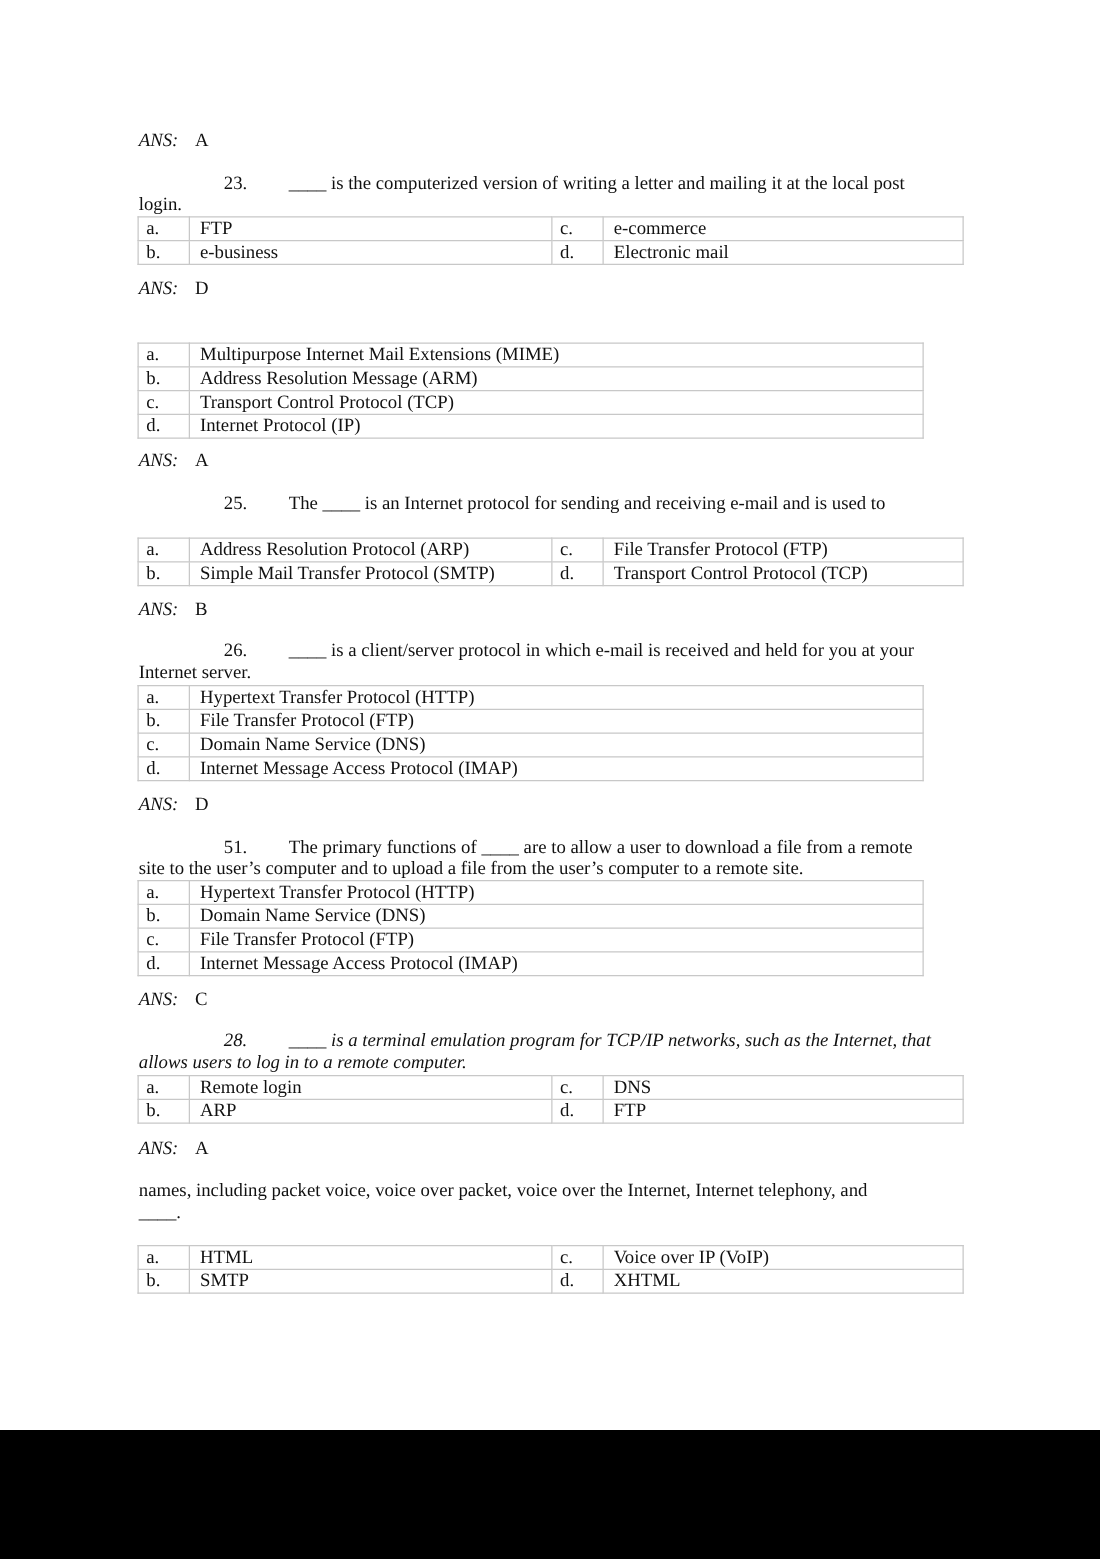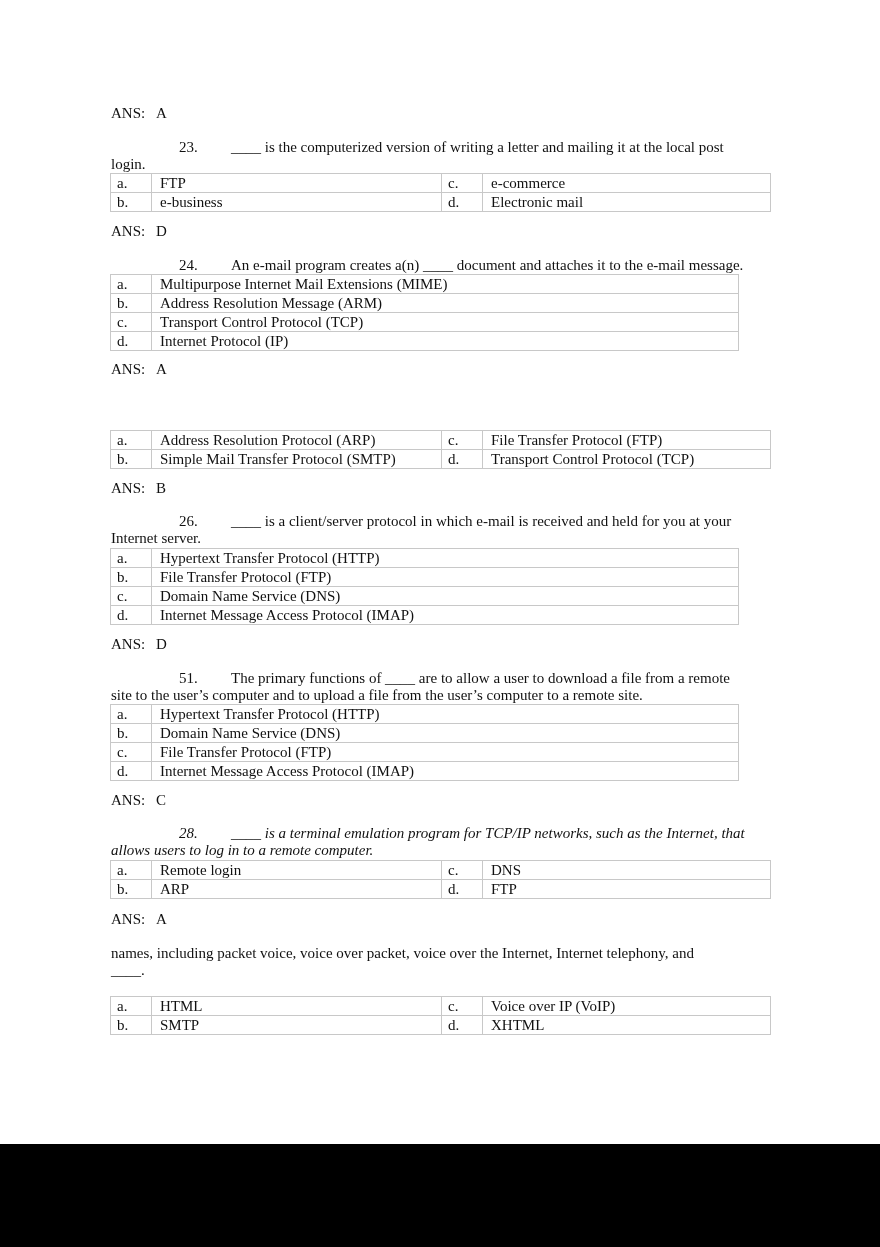--- a/index.html
+++ b/index.html
@@ -4,21 +4,21 @@
 <style>
   html, body { margin: 0; padding: 0; }
   body {
     width: 880px; height: 1247px; position: relative; background: #ffffff;
     font-family: "Liberation Serif", "DejaVu Serif", serif; color: #111;
     font-size: 15px; overflow: hidden;
   }
   .page { position: absolute; left: 0; top: 0; width: 880px; height: 1144px; background: #fff; }
   .bottom-bar { position: absolute; left: 0; top: 1144px; width: 880px; height: 103px; background: #000; }
   .ans { position: absolute; left: 111px; line-height: 18px; }
-  .ans .lbl { display: inline-block; width: 45px; }
+  .ans .lbl { display: inline-block; width: 45px; font-style: italic; }
   .q { position: absolute; left: 111px; width: 640px; line-height: 17px; }
   .q .num { display: inline-block; width: 52px; margin-left: 68px; }
   table.opts {
     position: absolute; left: 110px; border-collapse: collapse;
     border: 1px solid #c8c8c8;
   }
   table.opts td {
     border: 1px solid #c8c8c8; padding: 0 0 0 8px; height: 18px; line-height: 18px;
     white-space: nowrap; vertical-align: middle;
   }
@@ -54,23 +54,20 @@
       <td class="t2">e-business</td>
       <td class="l">d.</td>
       <td>Electronic mail</td>
     </tr>
   </tbody>
     </table>
   <div class="ans" style="top:222px;">
     <span class="lbl">ANS:</span><span>D</span>
   </div>
 
-  <div class="q" style="top:257px; width:660px;">
-    <div><span class="num">24.</span><span>An e-mail program creates a(n) ____ document and attaches it to the e-mail message.</span></div>
-  </div>
   <table class="opts one" style="top:274px;">
     <tbody>
         <tr>
           <td class="l">a.</td>
           <td class="t1">Multipurpose Internet Mail Extensions (MIME)</td>
         </tr>
     <tr>
           <td class="l">b.</td>
           <td class="t1">Address Resolution Message (ARM)</td>
         </tr>
@@ -82,20 +79,21 @@
           <td class="l">d.</td>
           <td class="t1">Internet Protocol (IP)</td>
         </tr>
   </tbody>
     </table>
   <div class="ans" style="top:360px;">
     <span class="lbl">ANS:</span><span>A</span>
   </div>
 
   <div class="q" style="top:395px;">
+    <div><span class="num">25.</span><span>The ____ is an Internet protocol for sending and receiving e-mail and is used to</span></div>
   </div>
   <table class="opts two" style="top:430px;">
     <tbody>
         <tr>
       <td class="l">a.</td>
       <td class="t2">Address Resolution Protocol (ARP)</td>
       <td class="l">c.</td>
       <td>File Transfer Protocol (FTP)</td>
     </tr>
     <tr>

